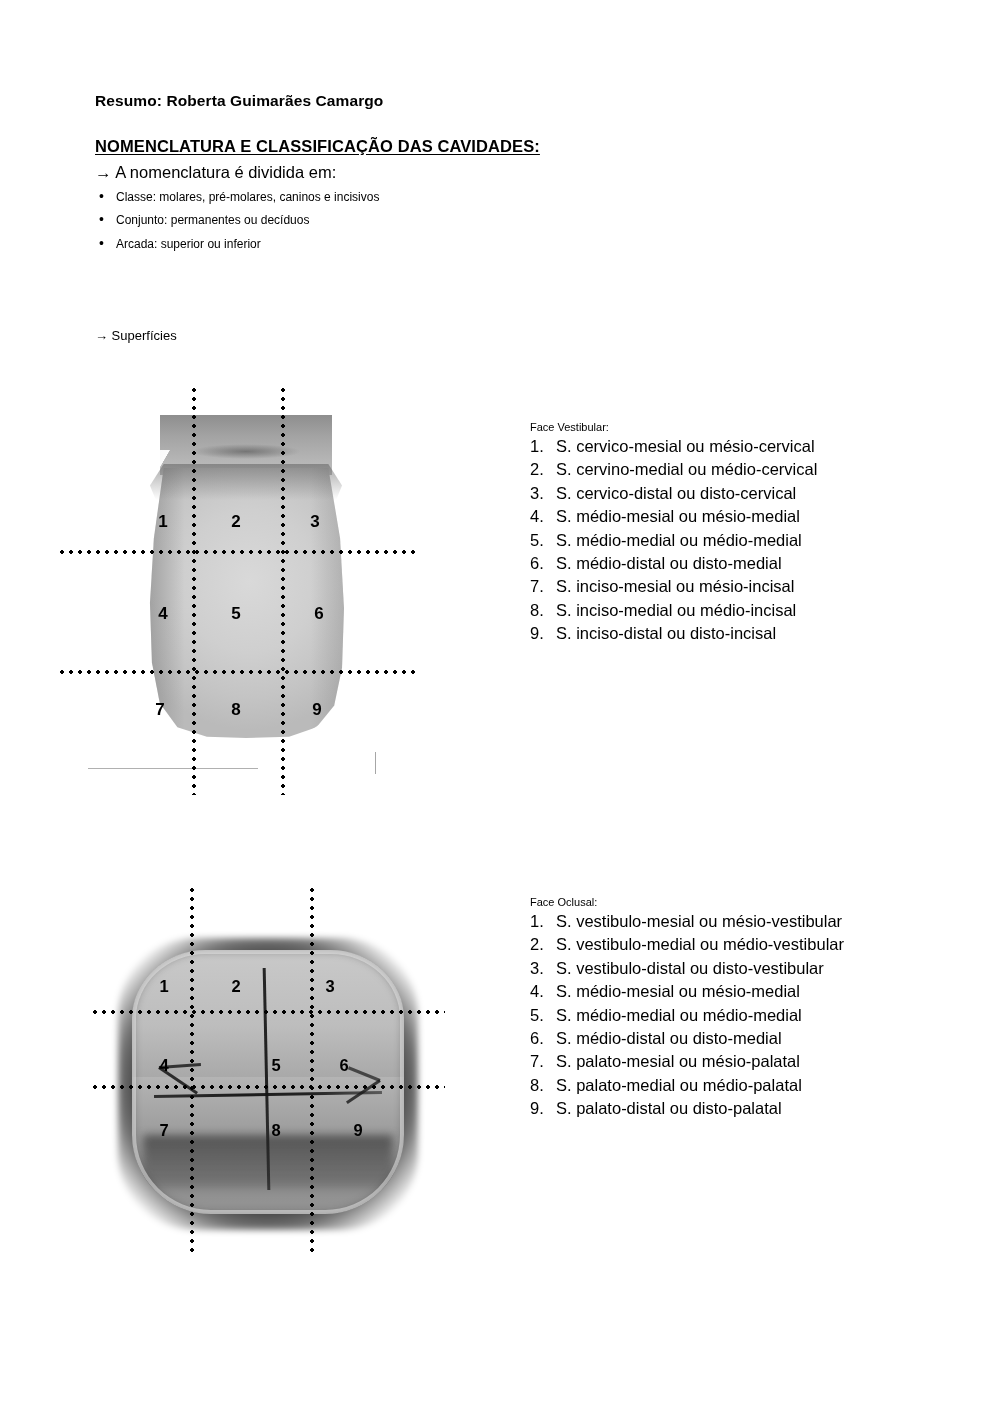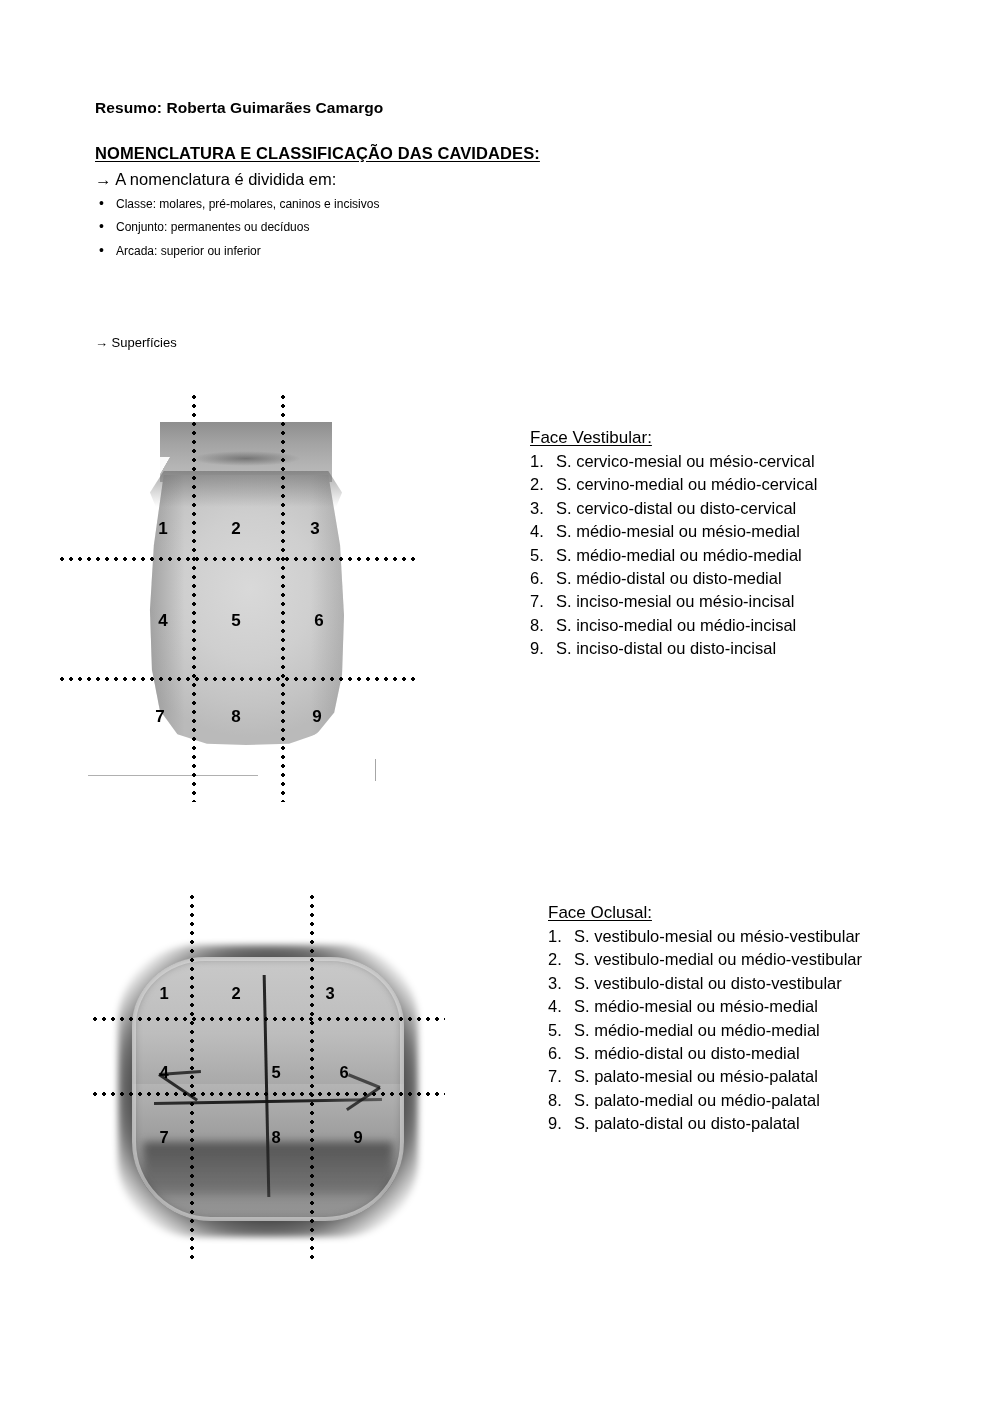--- a/index.html
+++ b/index.html
@@ -5,21 +5,21 @@
   html,body{margin:0;padding:0;}
   body{
     width:1000px;height:1414px;
     background:#ffffff;
     font-family:"Liberation Sans","DejaVu Sans",sans-serif;
     color:#000000;
     position:relative;
     overflow:hidden;
     -webkit-font-smoothing:antialiased;
   }
-  .page{position:absolute;inset:0;margin-top:7px;}
+  .page{position:absolute;inset:0;}
 
   
   .author{
     position:absolute;left:95px;top:92px;
     font-size:15.5px;font-weight:bold;letter-spacing:.1px;
   }
   .sec-title{
     position:absolute;left:95px;top:137px;
     font-size:16.5px;font-weight:bold;
     text-decoration:underline;
@@ -48,38 +48,37 @@
     font-size:14px;
   }
   .superficies{
     position:absolute;left:95px;top:328px;
     font-size:13px;white-space:nowrap;
   }
 
   
   .face-block{position:absolute;}
   .face-head{
-    font-size:17px;
-    text-decoration:underline;
+    font-size:11px;
     text-underline-offset:2px;
     white-space:nowrap;
     margin-bottom:2px;
   }
   .face-list{margin:0;padding:0;list-style:none;}
   .face-list li{
     font-size:16.5px;
     line-height:23.4px;
     white-space:nowrap;
     display:flex;
   }
   .face-list li .num{
     width:26px;flex:0 0 26px;
   }
   #face-vestibular{left:530px;top:421px;}
-  #face-oclusal{left:548px;top:896px;}
+  #face-oclusal{left:530px;top:896px;}
 
   
   .figure{position:absolute;}
 
   
   #fig-vestibular{left:60px;top:380px;width:380px;height:420px;}
   #fig-oclusal{left:80px;top:880px;width:380px;height:380px;}
 
   .tooth-img{position:absolute;}
 

